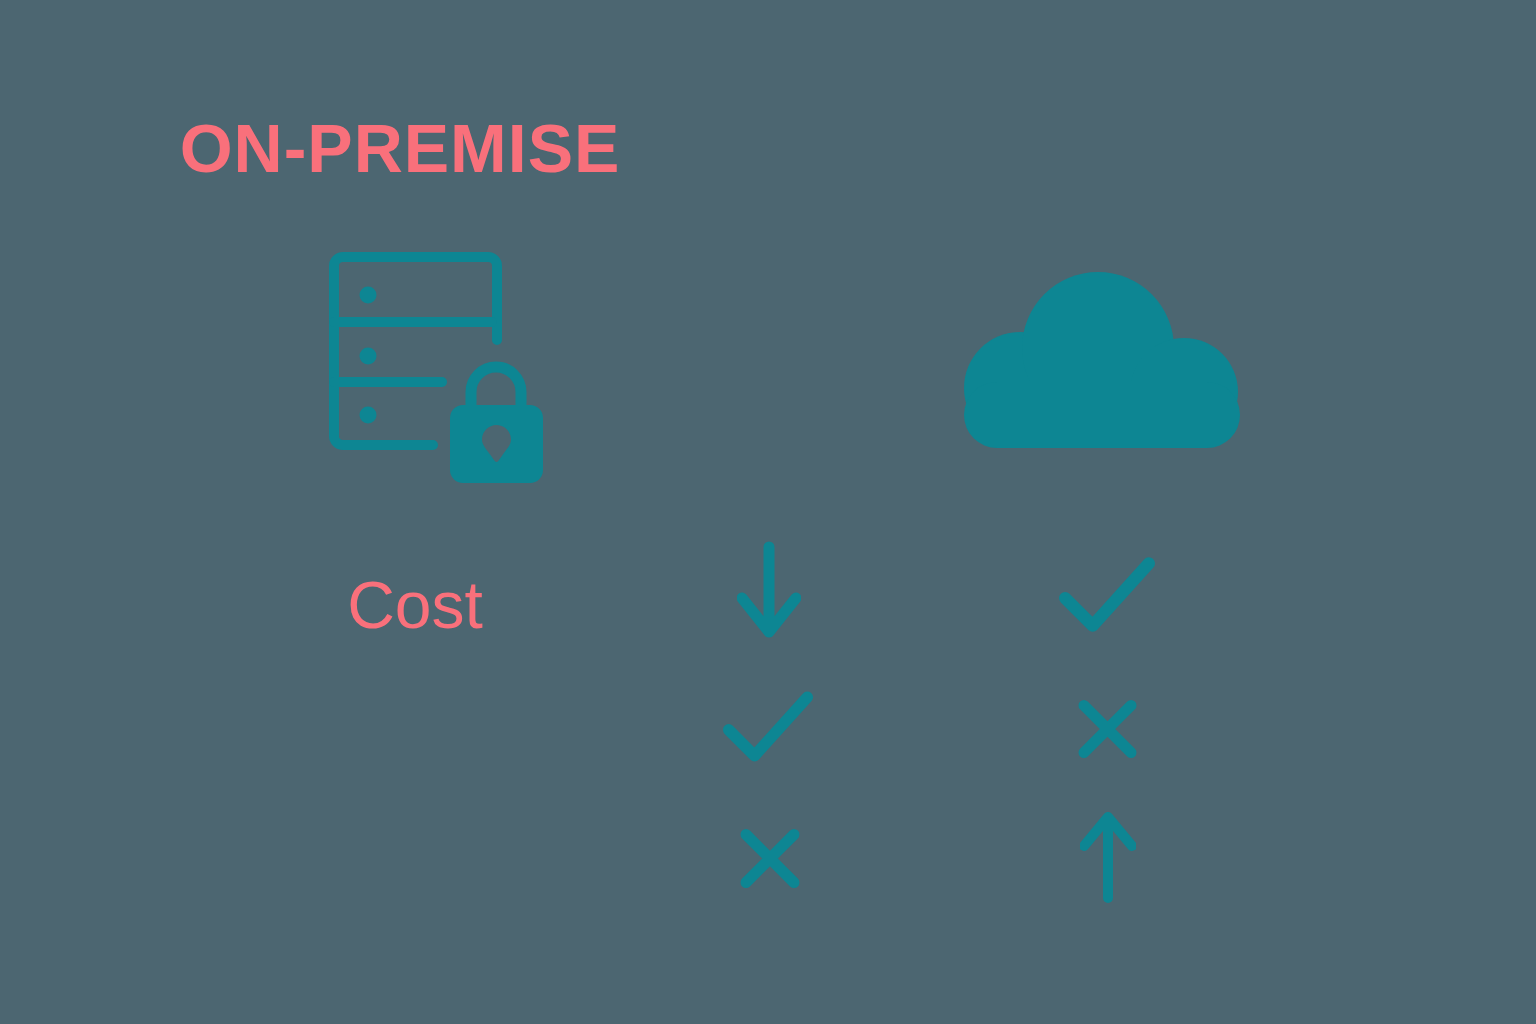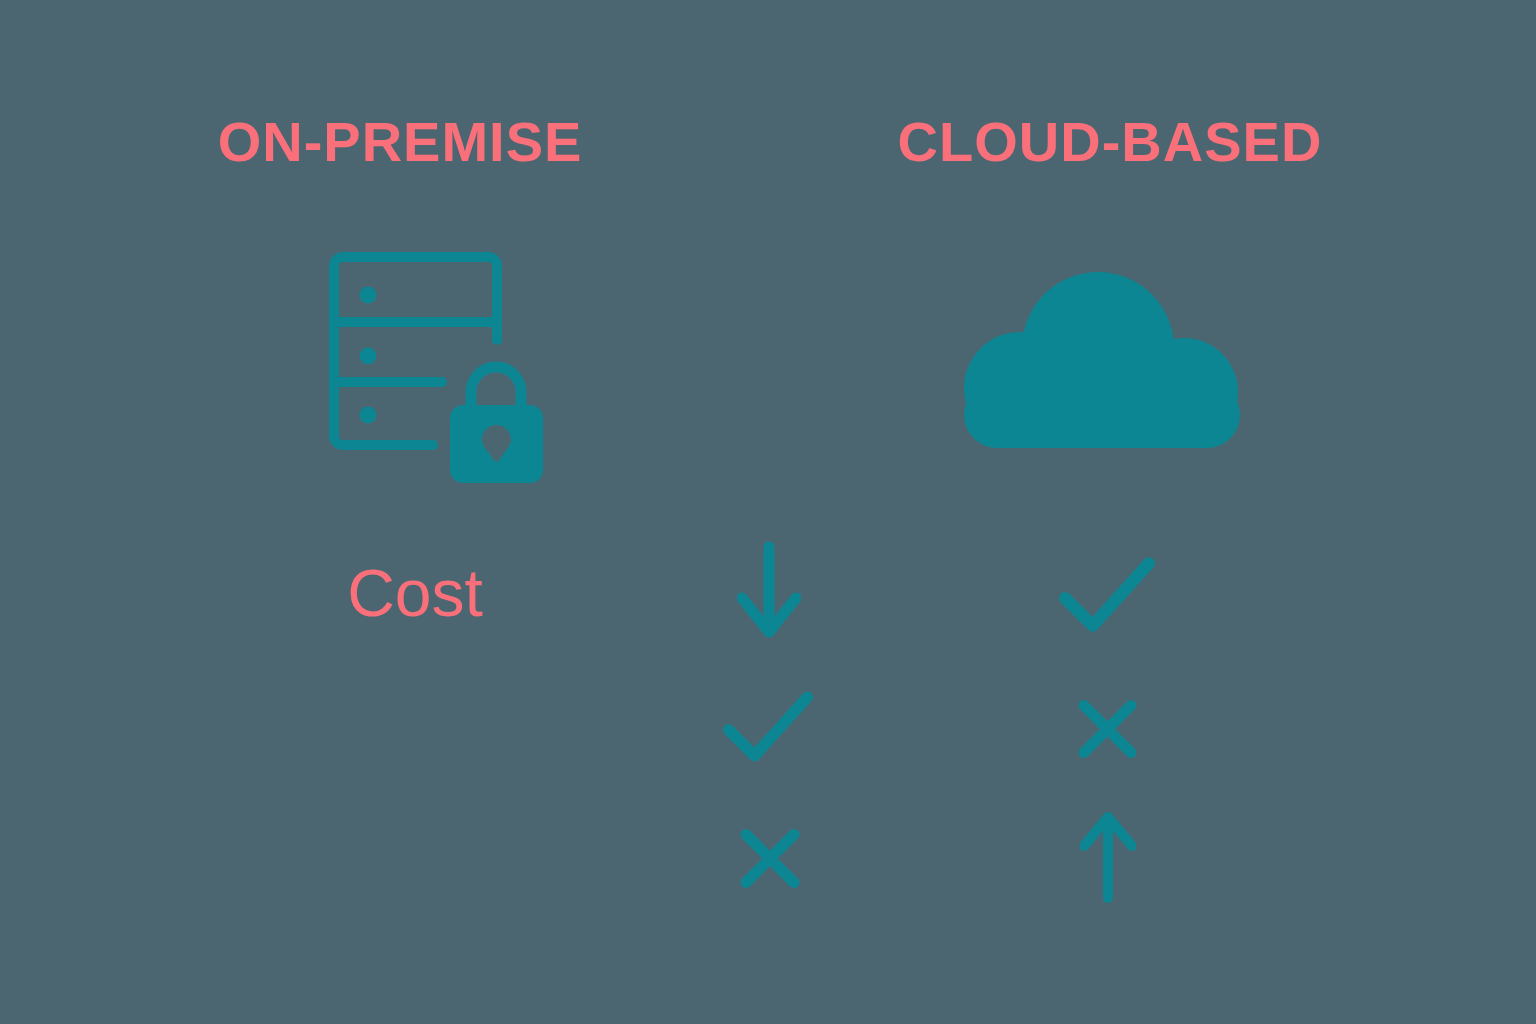--- a/index.html
+++ b/index.html
@@ -14,21 +14,21 @@
     position: relative;
     width: 1536px;
     height: 1024px;
     background: var(--background);
     overflow: hidden;
   }
   .col-title {
     position: absolute;
     top: 114px;
     color: var(--coral);
-    font-size: 56px;
+    font-size: 68px;
     font-weight: 800;
     letter-spacing: 1px;
     line-height: 1;
     text-align: center;
     white-space: nowrap;
   }
   .col-title.left  { left: 60px;  width: 680px; }
   .col-title.right { left: 770px; width: 680px; }
   .big-icon { position: absolute; color: var(--teal); }
   .big-icon svg { display: block; width: 100%; height: 100%; }
@@ -38,40 +38,39 @@
     position: absolute;
     left: 170px;
     width: 490px;
     text-align: center;
     color: var(--coral);
     font-size: 66px;
     font-weight: 500;
     line-height: 1;
     white-space: nowrap;
   }
-  #row-label-0 { top: 560px; }
+  #row-label-0 { top: 572px; }
   #row-label-1 { top: 685px; }
   #row-label-2 { top: 815px; }
   .symbol-slot { position: absolute; color: var(--teal); }
   .symbol-slot svg { display: block; width: 100%; height: 100%; }
   #sym-0-onprem { left: 737px;  top: 541px; width: 64px; height: 99px; }
   #sym-0-cloud  { left: 1058px; top: 556px; width: 98px; height: 76px; }
   #sym-1-onprem { left: 722px;  top: 690px; width: 92px; height: 72px; }
   #sym-1-cloud  { left: 1078px; top: 699px; width: 59px; height: 60px; }
   #sym-2-onprem { left: 740px;  top: 828px; width: 60px; height: 61px; }
   #sym-2-cloud  { left: 1080px; top: 810px; width: 56px; height: 94px; }
 </style>
 </head>
 <body>
 
 <div class="canvas">
 
   <div class="col-title left">ON-PREMISE</div>
 
-  <div class="col-title right">CLOUD-BASED</div>
 
   <div class="big-icon" id="server-icon-slot">
       <svg viewBox="0 0 235 245">
         <path d="M177 92 V18 a9 9 0 0 0 -9 -9 H23 a9 9 0 0 0 -9 9 V188 a9 9 0 0 0 9 9 H113" fill="none" stroke="currentColor" stroke-width="10" stroke-linecap="round"></path>
         <line x1="14" y1="74" x2="172" y2="74" stroke="currentColor" stroke-width="10" stroke-linecap="round"></line>
         <line x1="14" y1="134" x2="122" y2="134" stroke="currentColor" stroke-width="10" stroke-linecap="round"></line>
         <circle cx="48" cy="47" r="8.5" fill="currentColor"></circle>
         <circle cx="48" cy="108" r="8.5" fill="currentColor"></circle>
         <circle cx="48" cy="167" r="8.5" fill="currentColor"></circle>
         <path d="M151 160 v-16 a25 25 0 0 1 50 0 v16" fill="none" stroke="currentColor" stroke-width="11" stroke-linecap="round"></path>

